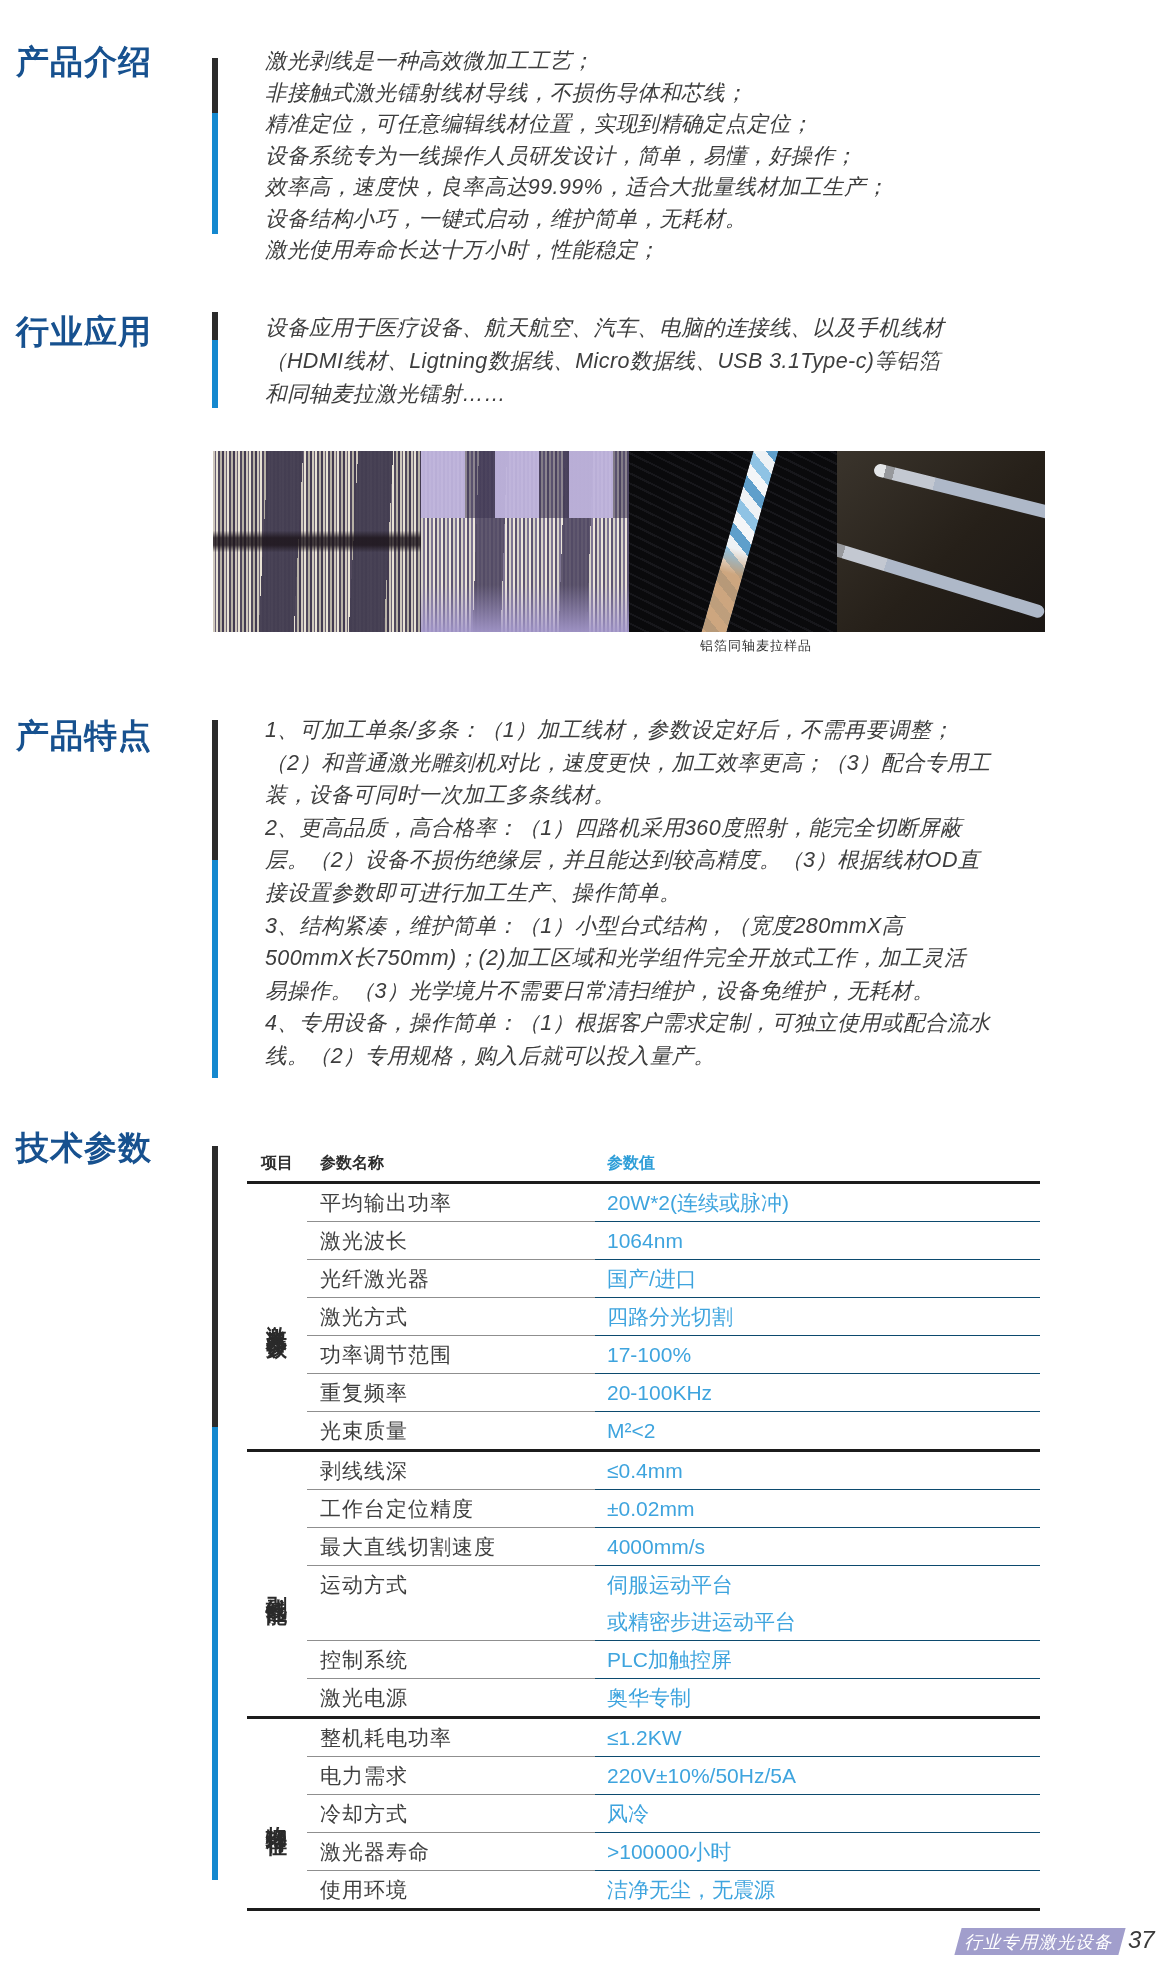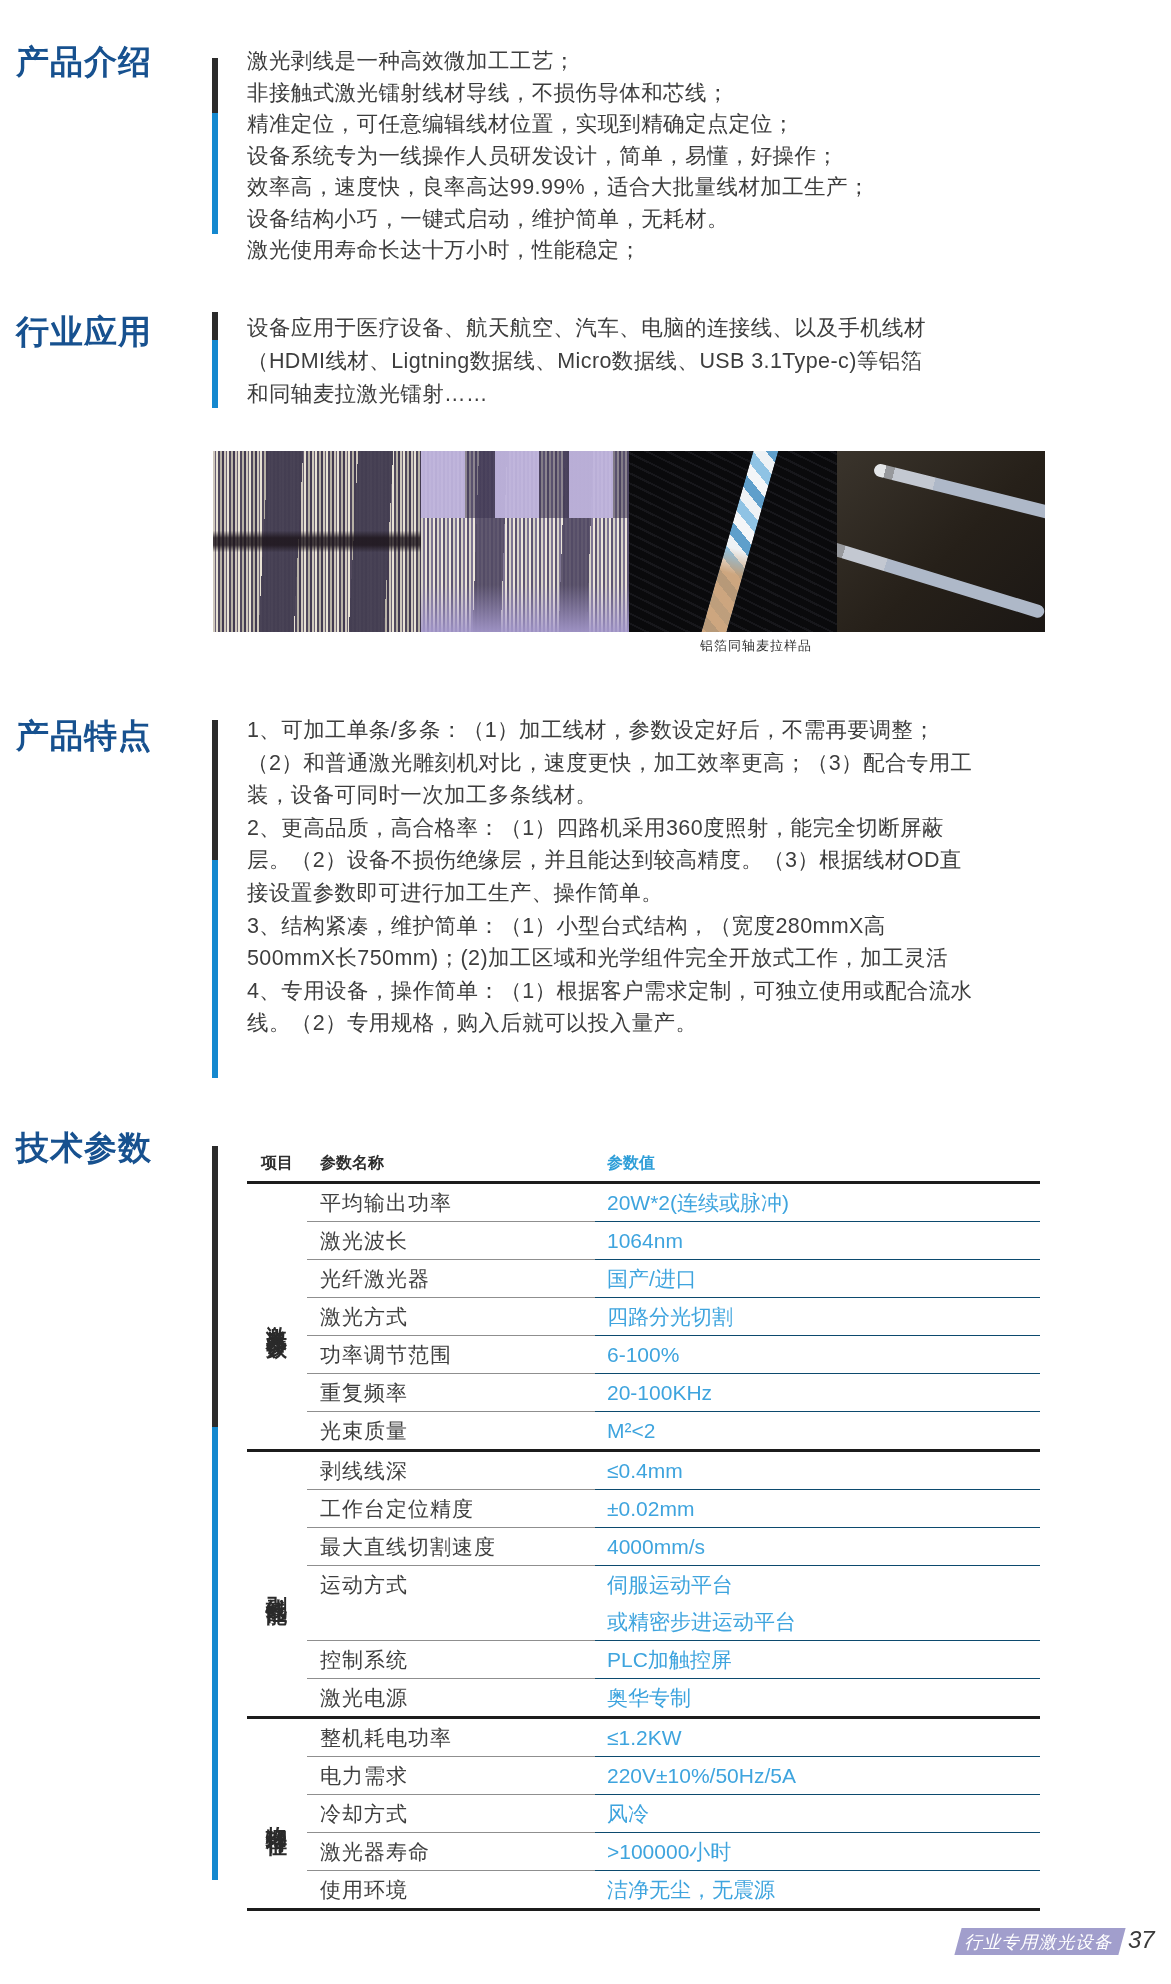--- a/index.html
+++ b/index.html
@@ -9,21 +9,21 @@
   }
   
   .sec-title{
     position:absolute;left:16px;font-size:33px;font-weight:bold;color:#17518f;
     letter-spacing:1px;white-space:nowrap;margin:0;
   }
   
   .accent-bar{position:absolute;left:212px;width:6px;background:#1488cf;}
   .accent-bar .bar-top{position:absolute;left:0;top:0;width:100%;background:#2b2b2b;}
   
-  .textblock{position:absolute;left:247px;width:812px;}
+  .textblock{position:absolute;left:265px;width:812px;font-style:italic;}
   .textblock p{margin:0;font-size:21.5px;color:#3d3d3d;letter-spacing:0.4px;}
   .lh-intro p{line-height:31.5px;}
   .lh-apps p{line-height:33px;}
   .lh-feat p{line-height:32.6px;}
   
   .photo-strip{position:absolute;left:213px;top:451px;width:832px;height:181px;display:flex;}
   .photo{flex:1 1 0;position:relative;overflow:hidden;}
   .photo1{
     background:
       linear-gradient(180deg, rgba(25,18,24,0) 44%, rgba(28,20,26,0.8) 48%, rgba(28,20,26,0.8) 52%, rgba(25,18,24,0) 56%),
@@ -133,20 +133,21 @@
   </div>
   <div class="textblock lh-feat" style="top:714px;">
     <p>1、可加工单条/多条：（1）加工线材，参数设定好后，不需再要调整；</p>
     <p>（2）和普通激光雕刻机对比，速度更快，加工效率更高；（3）配合专用工</p>
     <p>装，设备可同时一次加工多条线材。</p>
     <p>2、更高品质，高合格率：（1）四路机采用360度照射，能完全切断屏蔽</p>
     <p>层。（2）设备不损伤绝缘层，并且能达到较高精度。（3）根据线材OD直</p>
     <p>接设置参数即可进行加工生产、操作简单。</p>
     <p>3、结构紧凑，维护简单：（1）小型台式结构，（宽度280mmX高</p>
     <p>500mmX长750mm)；(2)加工区域和光学组件完全开放式工作，加工灵活</p>
+    <p>易操作。（3）光学境片不需要日常清扫维护，设备免维护，无耗材。</p>
     <p>4、专用设备，操作简单：（1）根据客户需求定制，可独立使用或配合流水</p>
     <p>线。（2）专用规格，购入后就可以投入量产。</p>
   </div>
 
   <h2 class="sec-title" style="top:1126px;">技术参数</h2>
   <div class="accent-bar" style="top:1146px;height:734px;">
     <div class="bar-top" style="height:281px;"></div>
   </div>
 
   <table class="spec-table">
@@ -176,21 +177,21 @@
       <tr>
         <td class="cname">光纤激光器</td>
         <td class="cvalue">国产/进口</td>
       </tr>
       <tr>
         <td class="cname">激光方式</td>
         <td class="cvalue">四路分光切割</td>
       </tr>
       <tr>
         <td class="cname">功率调节范围</td>
-        <td class="cvalue">6-100%</td>
+        <td class="cvalue">17-100%</td>
       </tr>
       <tr>
         <td class="cname">重复频率</td>
         <td class="cvalue">20-100KHz</td>
       </tr>
       <tr class="gend">
         <td class="cname">光束质量</td>
         <td class="cvalue">M²&lt;2</td>
       </tr>
 

